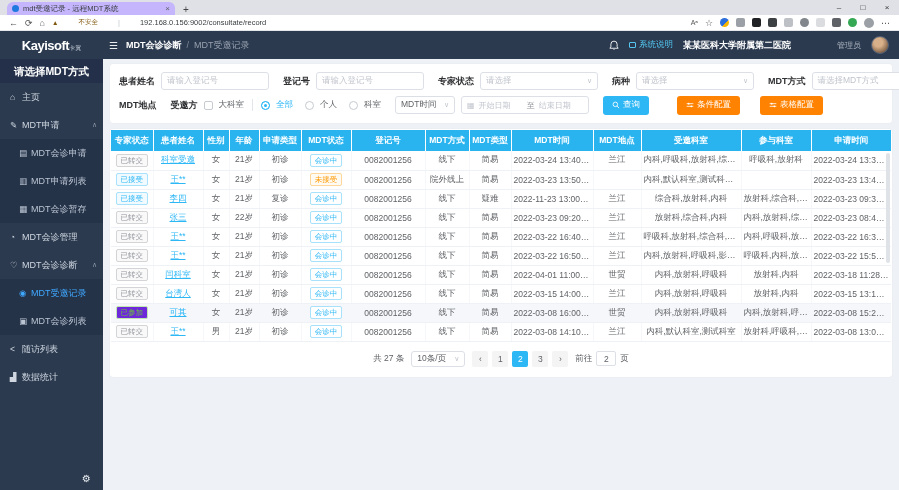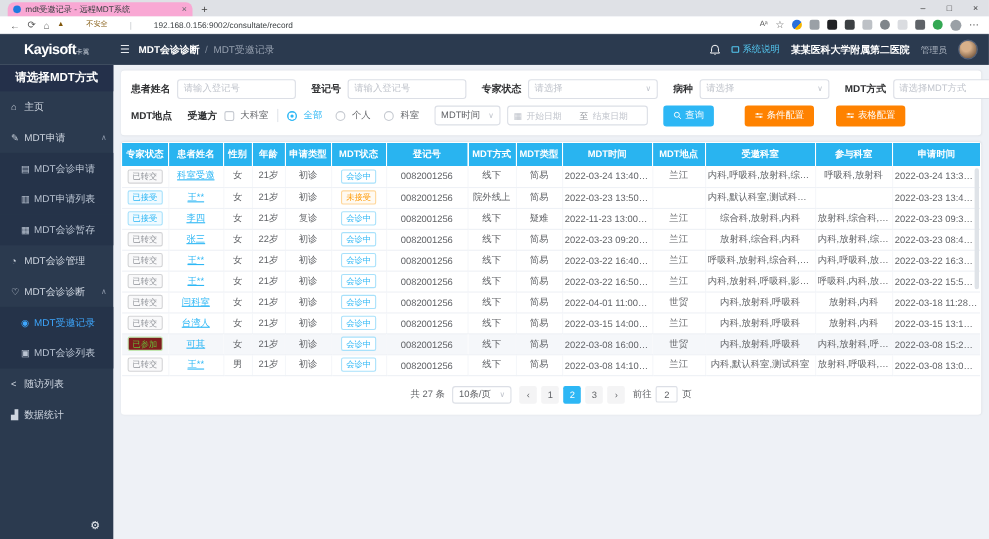--- a/index.html
+++ b/index.html
@@ -2,21 +2,21 @@
 <html><head>
 <meta charset="utf-8">
 <style>
   * { box-sizing: border-box; margin: 0; padding: 0; }
   html,body { width:899px; height:490px; overflow:hidden; }
   body { font-family:"Liberation Sans","DejaVu Sans",sans-serif; }
   .screen { width:899px; height:490px; position:relative; background:#eef1f6; display:flex; flex-direction:column; }
 
   
   .tabstrip { height:15px; background:#dfe1e6; display:flex; align-items:flex-end; flex-shrink:0; }
-  .tab { width:168px; height:13px; background:#f9a8d4; border-radius:6px 6px 0 0; margin-left:7px; display:flex; align-items:center; gap:4px; padding:0 5px; font-size:7.5px; color:#3c4043; }
+  .tab { width:168px; height:13px; background:#c4b5fd; border-radius:6px 6px 0 0; margin-left:7px; display:flex; align-items:center; gap:4px; padding:0 5px; font-size:7.5px; color:#3c4043; }
   .favicon { width:7px; height:7px; border-radius:50%; background:#1f7ae0; flex-shrink:0; }
   .tab-title { flex:1; white-space:nowrap; overflow:hidden; }
   .tab-close { color:#5f6368; font-size:8px; }
   .newtab { font-size:10px; color:#444; margin-left:8px; }
   .wincontrols { margin-left:auto; display:flex; align-items:center; height:100%; }
   .wc { width:24px; text-align:center; font-size:8px; color:#333; }
   .addressbar { height:16px; background:#fff; display:flex; align-items:center; gap:7px; padding:0 9px; border-bottom:1px solid #e4e6ea; flex-shrink:0; }
   .nav-ic { font-size:9px; color:#555; }
   .url-zone { display:flex; align-items:center; gap:20px; font-size:7.5px; color:#5f6368; flex:1; }
   .warn { color:#80560a; font-size:6.5px; }
@@ -38,21 +38,21 @@
   .collapse-ic { font-size:10px; color:#e8ecf1; margin:0 8px 0 6px; }
   .crumb { font-size:9px; display:flex; gap:5px; align-items:center; }
   .crumb-sec { color:#fff; font-weight:bold; }
   .crumb-sep { color:#7d8899; }
   .crumb-cur { color:#97a1b0; }
   .header-right { margin-left:auto; display:flex; align-items:center; gap:10px; padding-right:10px; }
   .bell svg { display:block; }
   .sysnote { font-size:8.5px; color:#53c7f0; display:flex; align-items:center; gap:3px; }
   .sysnote-ic { width:7px; height:6px; border:1px solid #53c7f0; border-radius:1px; display:inline-block; }
   .hospital { font-size:9px; font-weight:bold; color:#fff; }
-  .role { font-size:8px; color:#aeb6c2; }
+  .role { font-size:8px; color:#aeb6c2;margin-left:36px; }
   .avatar { width:18px; height:18px; border-radius:50%; background:radial-gradient(circle at 40% 35%, #d8b08a 30%, #8a6a4e 70%, #4e3c2c); border:1px solid #55627a; }
 
   
   .main { flex:1; display:flex; overflow:hidden; }
   .sidebar { width:103px; background:#2b3a4f; position:relative; flex-shrink:0; }
   .side-title { height:24px; line-height:24px; text-align:center; color:#fff; font-weight:bold; font-size:10.5px; background:#24304a; }
   .side-item { height:28px; display:flex; align-items:center; padding:0 6px 0 10px; font-size:9px; color:#cfd6e0; cursor:pointer; }
   .side-item.sub { background:#253349; padding-left:19px; color:#bac4d2; }
   .side-item.active { color:#3ea8ff; }
   .si-icon { width:12px; font-size:8.5px; flex-shrink:0; }
@@ -486,21 +486,21 @@
                 <td>0082001256</td>
                 <td>线下</td>
                 <td>简易</td>
                 <td>2022-03-15 14:00:00</td>
                 <td>兰江</td>
                 <td>内科,放射科,呼吸科</td>
                 <td>放射科,内科</td>
                 <td>2022-03-15 13:16:26</td>
               </tr>
               <tr class="hl">
-                <td><span class="badge" style="color: rgb(103, 194, 58); border-color: rgb(194, 231, 176); background: #7f1d1d;">已参加</span></td>
+                <td><span class="badge" style="color: rgb(103, 194, 58); border-color: rgb(194, 231, 176); background: #6d28d9;">已参加</span></td>
                 <td><span class="plink">可其</span></td>
                 <td>女</td>
                 <td>21岁</td>
                 <td>初诊</td>
                 <td><span class="badge" style="color: rgb(45, 183, 245); border-color: rgb(168, 225, 251); background: rgb(255, 255, 255);">会诊中</span></td>
                 <td>0082001256</td>
                 <td>线下</td>
                 <td>简易</td>
                 <td>2022-03-08 16:00:00</td>
                 <td>世贸</td>

